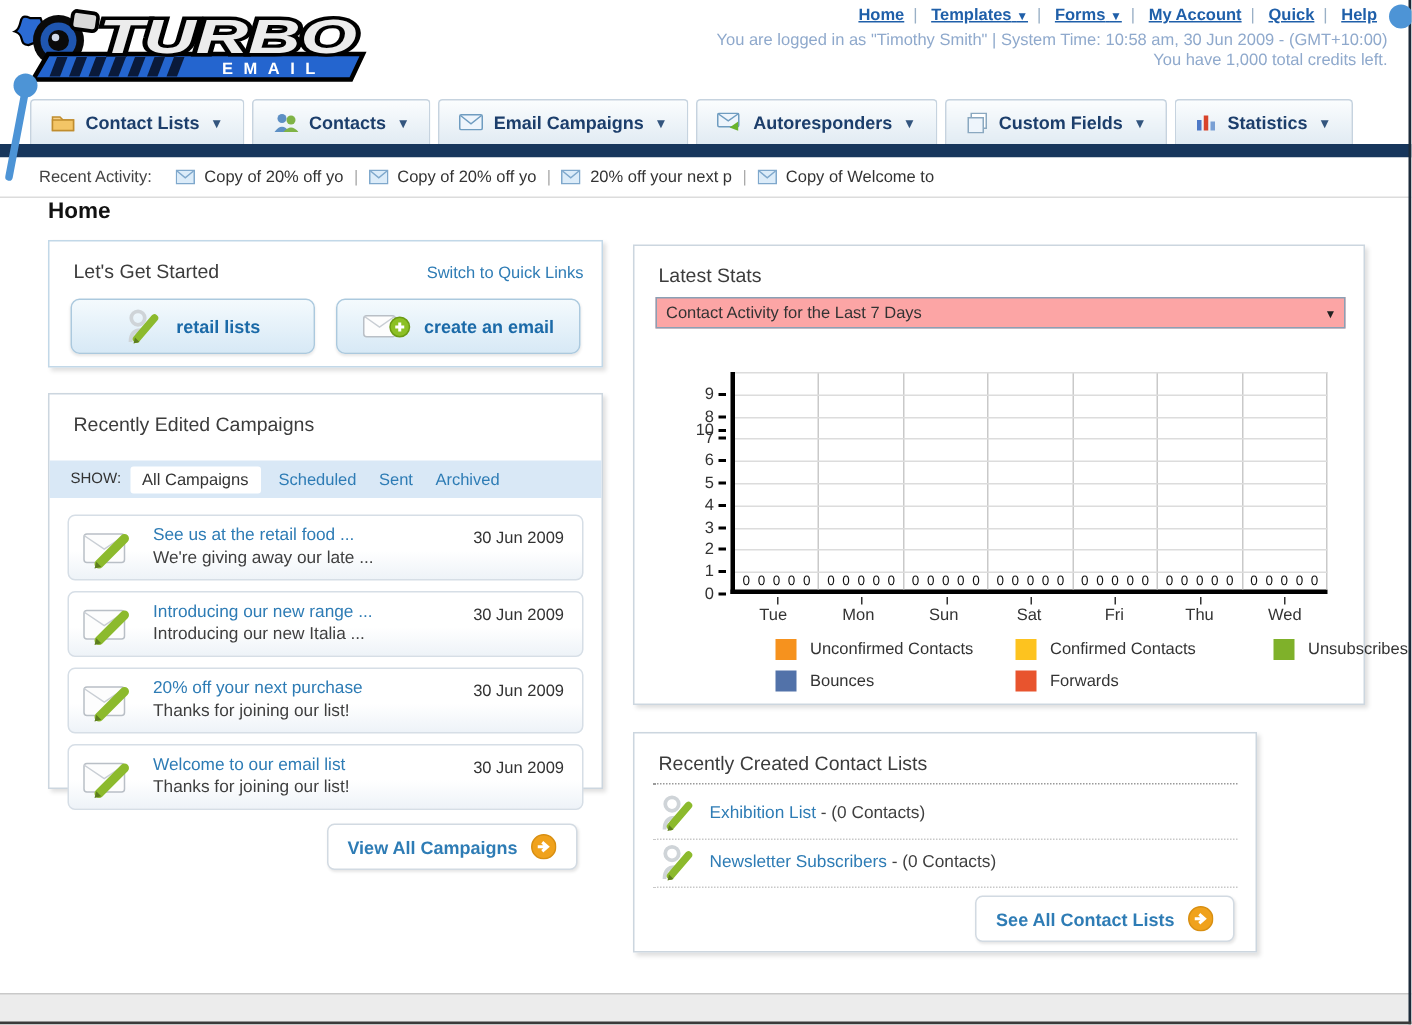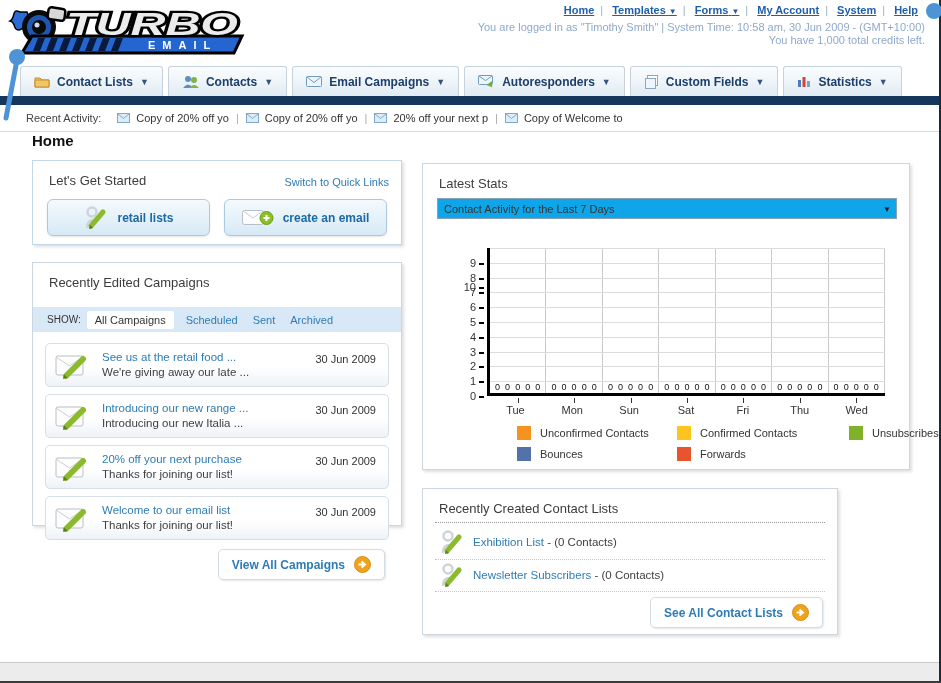--- a/index.html
+++ b/index.html
@@ -84,21 +84,21 @@
   .camp-date { position:absolute; right:12px; top:9px; font-size:11px; color:#333; }
   .pill-btn {
     display:inline-flex; align-items:center; gap:9px; background:#fff; border:1px solid #d2dae2;
     border-radius:5px; padding:6px 13px; font-size:12px; font-weight:bold; color:#2e7cb5; cursor:pointer;
     box-shadow:1px 1px 2px rgba(0,0,0,0.1);
   }
   .view-all-wrap { position:absolute; right:16px; top:286px; }
 
   
   .stats-select {
-    position:absolute; left:14px; top:34px; width:460px; height:21px; background:#0ea5e9;
+    position:absolute; left:14px; top:34px; width:460px; height:21px; background:#fca5a5;
     border:1px solid #8aa0b5; font-size:11px; color:#333; display:flex; align-items:center;
     padding-left:6px; cursor:pointer;
   }
   .select-arrow { position:absolute; right:5px; top:6px; font-size:8px; color:#222; }
 
   .plot { position:absolute; left:64px; top:84px; width:398px; height:148px;
           border-left:3px solid #000; border-bottom:3px solid #000; }
   .grid-h { position:absolute; left:0; width:100%; height:1px; background:#dcdcdc; }
   .groups { position:absolute; left:0; top:0; width:100%; height:100%; display:flex; }
   .group { flex:1; border-right:1px solid #c9c9c9; position:relative; }
@@ -153,21 +153,21 @@
   <line x1="15" y1="14" x2="4" y2="72" stroke="#4d94d6" stroke-width="5" stroke-linecap="round"></line>
   <circle cx="15" cy="11" r="8" fill="#4d94d6"></circle>
 </svg>
 <div class="help-dot"></div>
 
 <div class="top-links">
   <span class="lnk">Home</span><span class="sep">|</span>
   <span class="lnk"><span>Templates</span> <span class="caret">▼</span></span><span class="sep">|</span>
   <span class="lnk"><span>Forms</span> <span class="caret">▼</span></span><span class="sep">|</span>
   <span class="lnk">My Account</span><span class="sep">|</span>
-  <span class="lnk">System</span><span class="sep">|</span>
+  <span class="lnk">Quick</span><span class="sep">|</span>
   <span class="lnk">Help</span>
 </div>
 <div class="login-line">You are logged in as "Timothy Smith" | System Time: 10:58 am, 30 Jun 2009 - (GMT+10:00)</div>
 <div class="credits-line">You have 1,000 total credits left.</div>
 
 <div class="tabs">
   <div class="tab">
     <svg width="16" height="13">
         <path d="M1 3 h5 l2 2 h7 v7 h-14z" fill="#f7d08a" stroke="#c08d2e"></path>
         <path d="M1 5 h14 v7 h-14z" fill="#f3c566" stroke="#c08d2e"></path>

